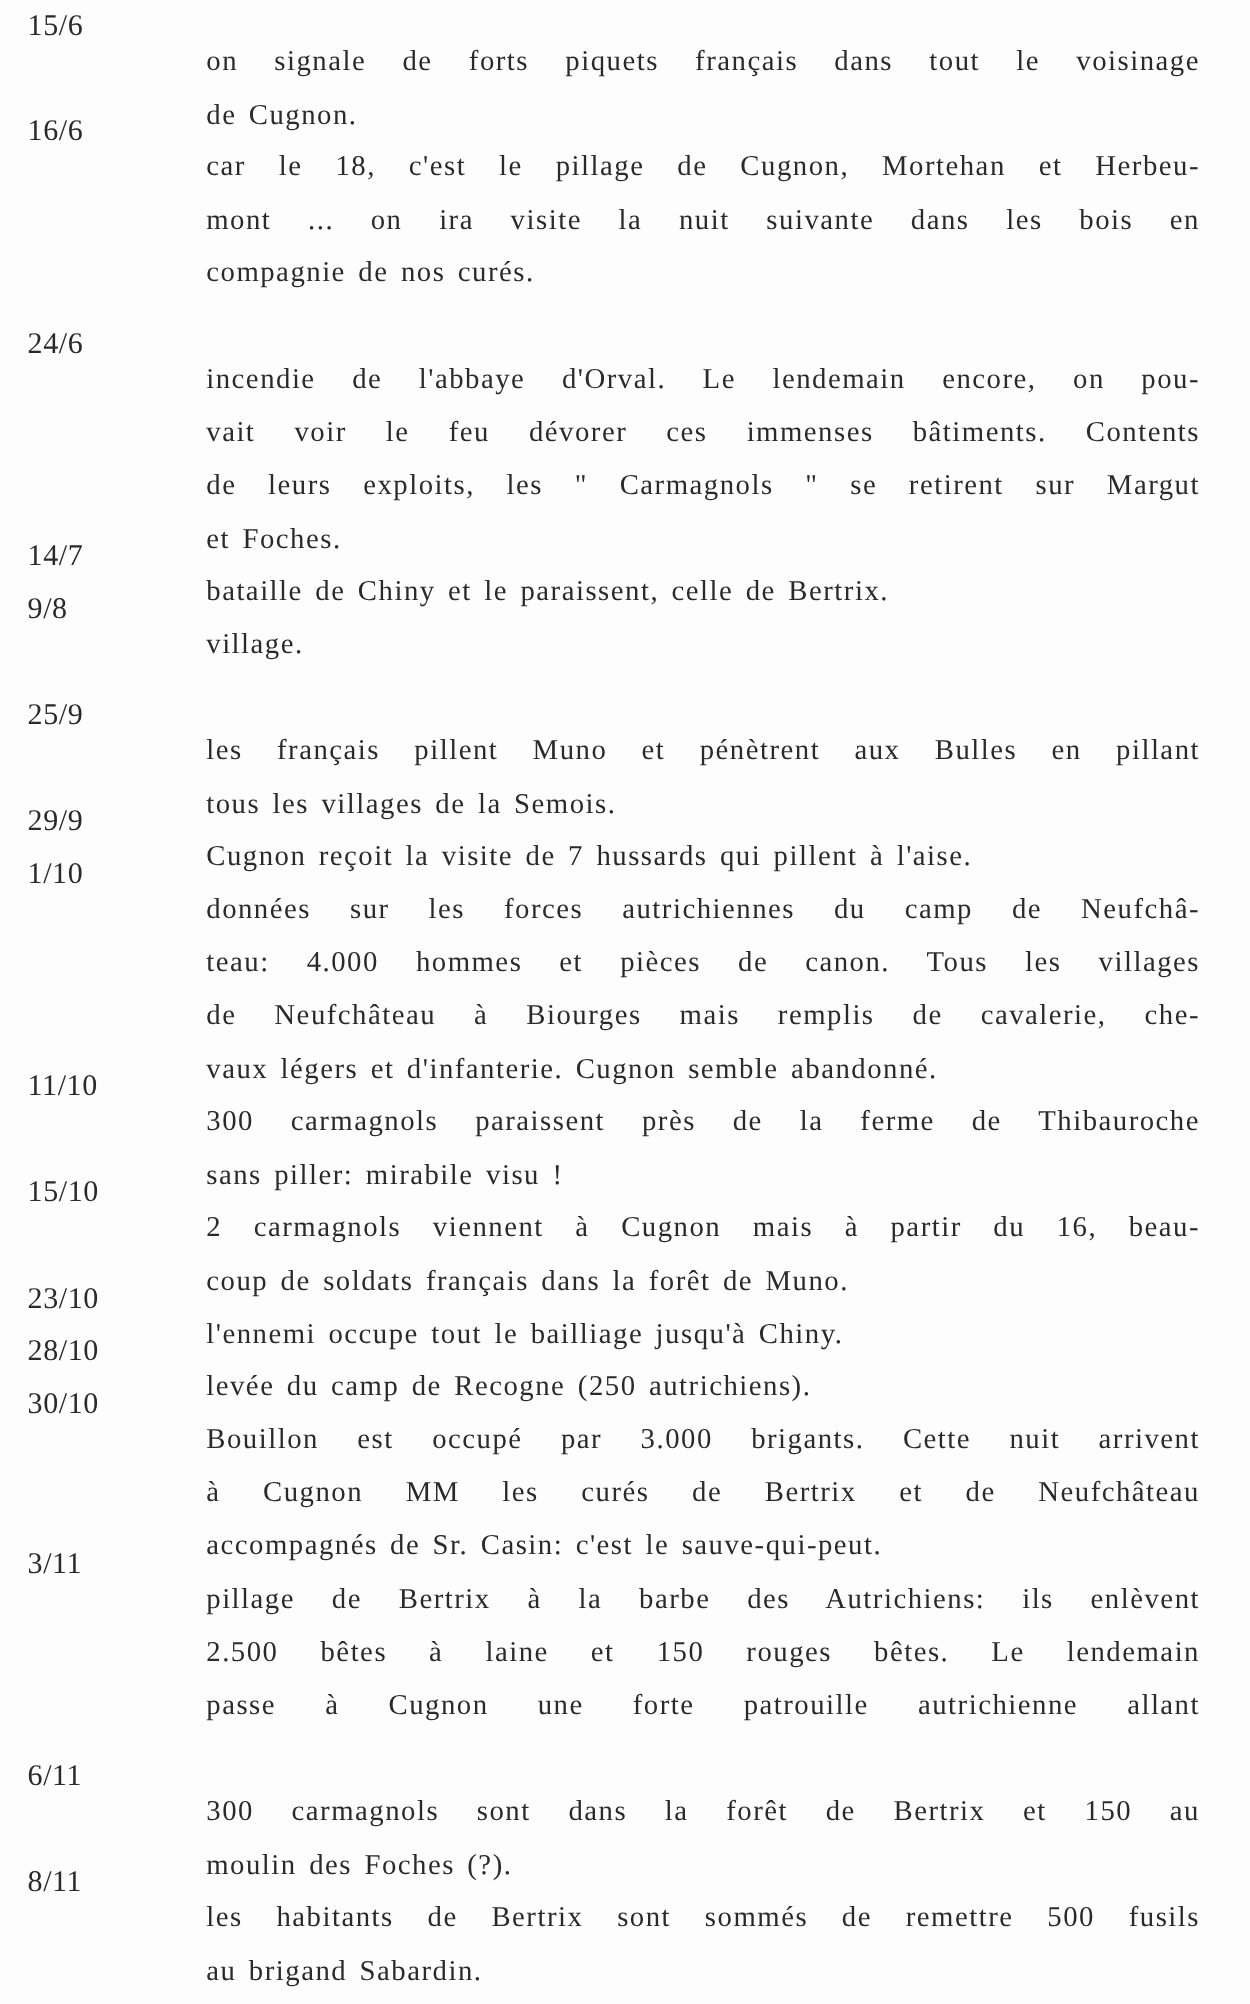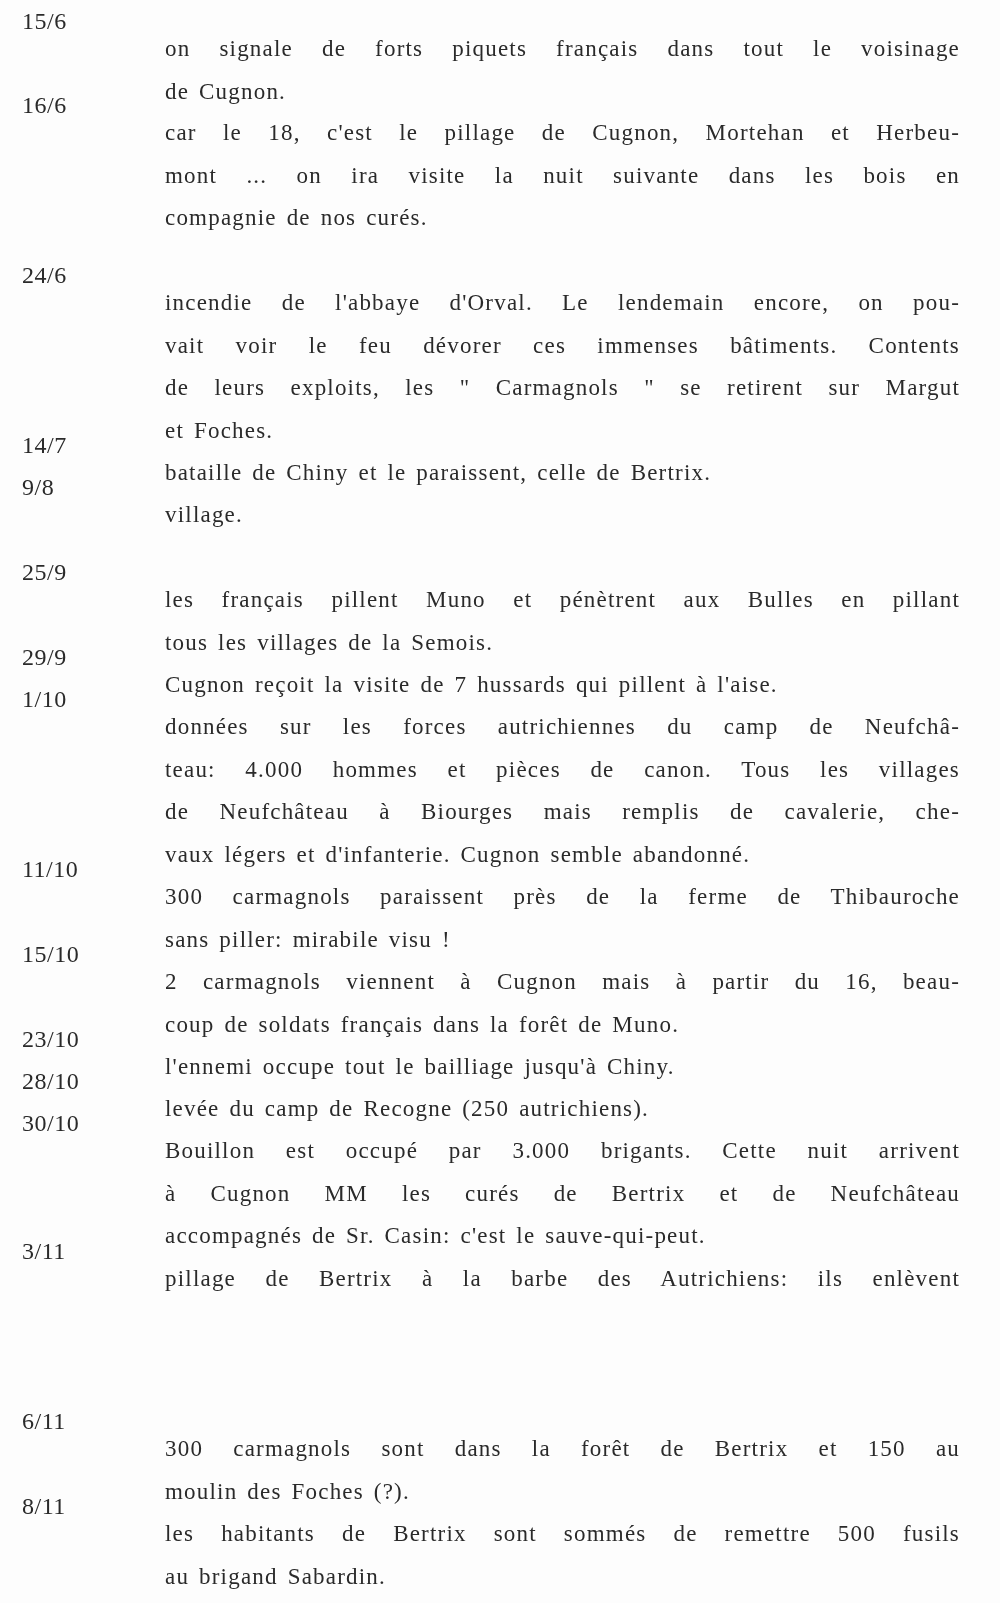--- a/index.html
+++ b/index.html
@@ -116,20 +116,22 @@
       <div class="text">
         <span class="line full">Bouillon est occupé par 3.000 brigants. Cette nuit arrivent</span>
         <span class="line full">à Cugnon MM les curés de Bertrix et de Neufchâteau</span>
         <span class="line">accompagnés de Sr. Casin: c'est le sauve-qui-peut.</span>
       </div>
     </div>
     <div class="entry" style="top: 1230px;">
       <div class="date">3/11</div>
       <div class="text">
         <span class="line full">pillage de Bertrix à la barbe des Autrichiens: ils enlèvent</span>
+        <span class="line full">2.500 bêtes à laine et 150 rouges bêtes. Le lendemain</span>
+        <span class="line full">passe à Cugnon une forte patrouille autrichienne allant</span>
       </div>
     </div>
     <div class="entry" style="top: 1400px;">
       <div class="date">6/11</div>
       <div class="text">
         <span class="line full">300 carmagnols sont dans la forêt de Bertrix et 150 au</span>
         <span class="line">moulin des Foches (?).</span>
       </div>
     </div>
     <div class="entry" style="top: 1485px;">

